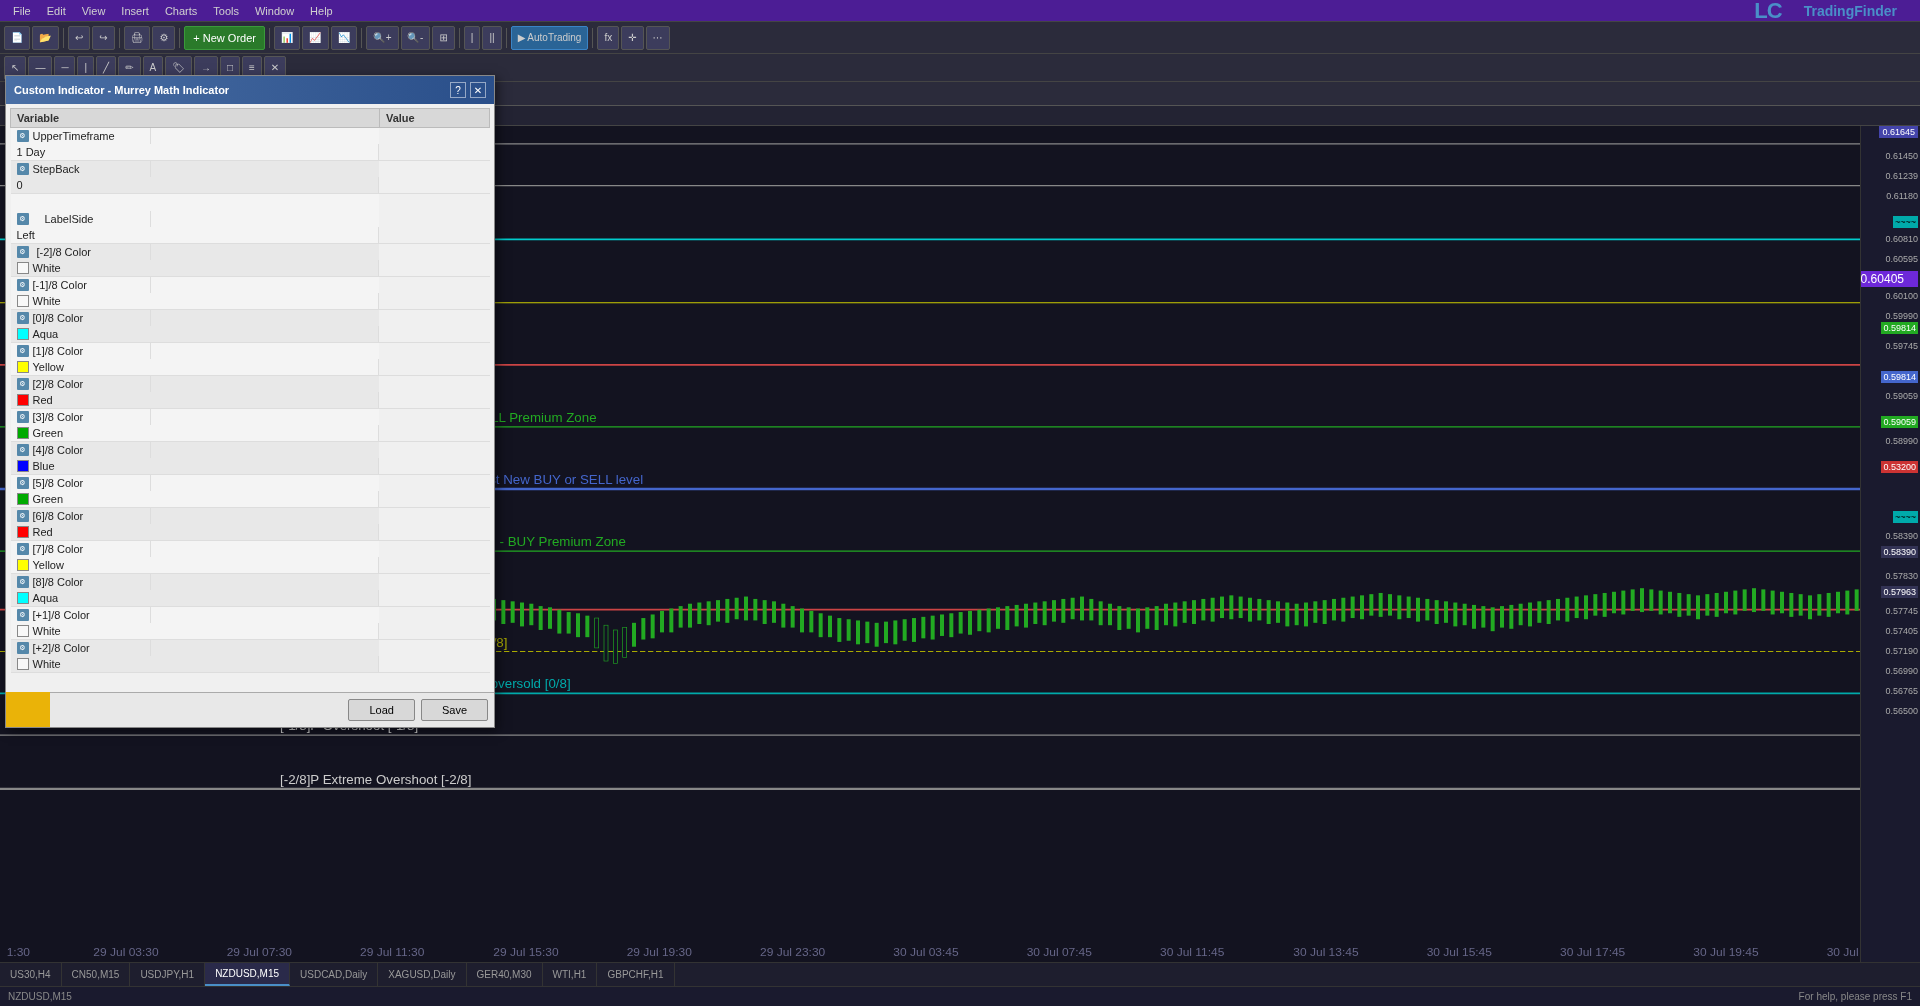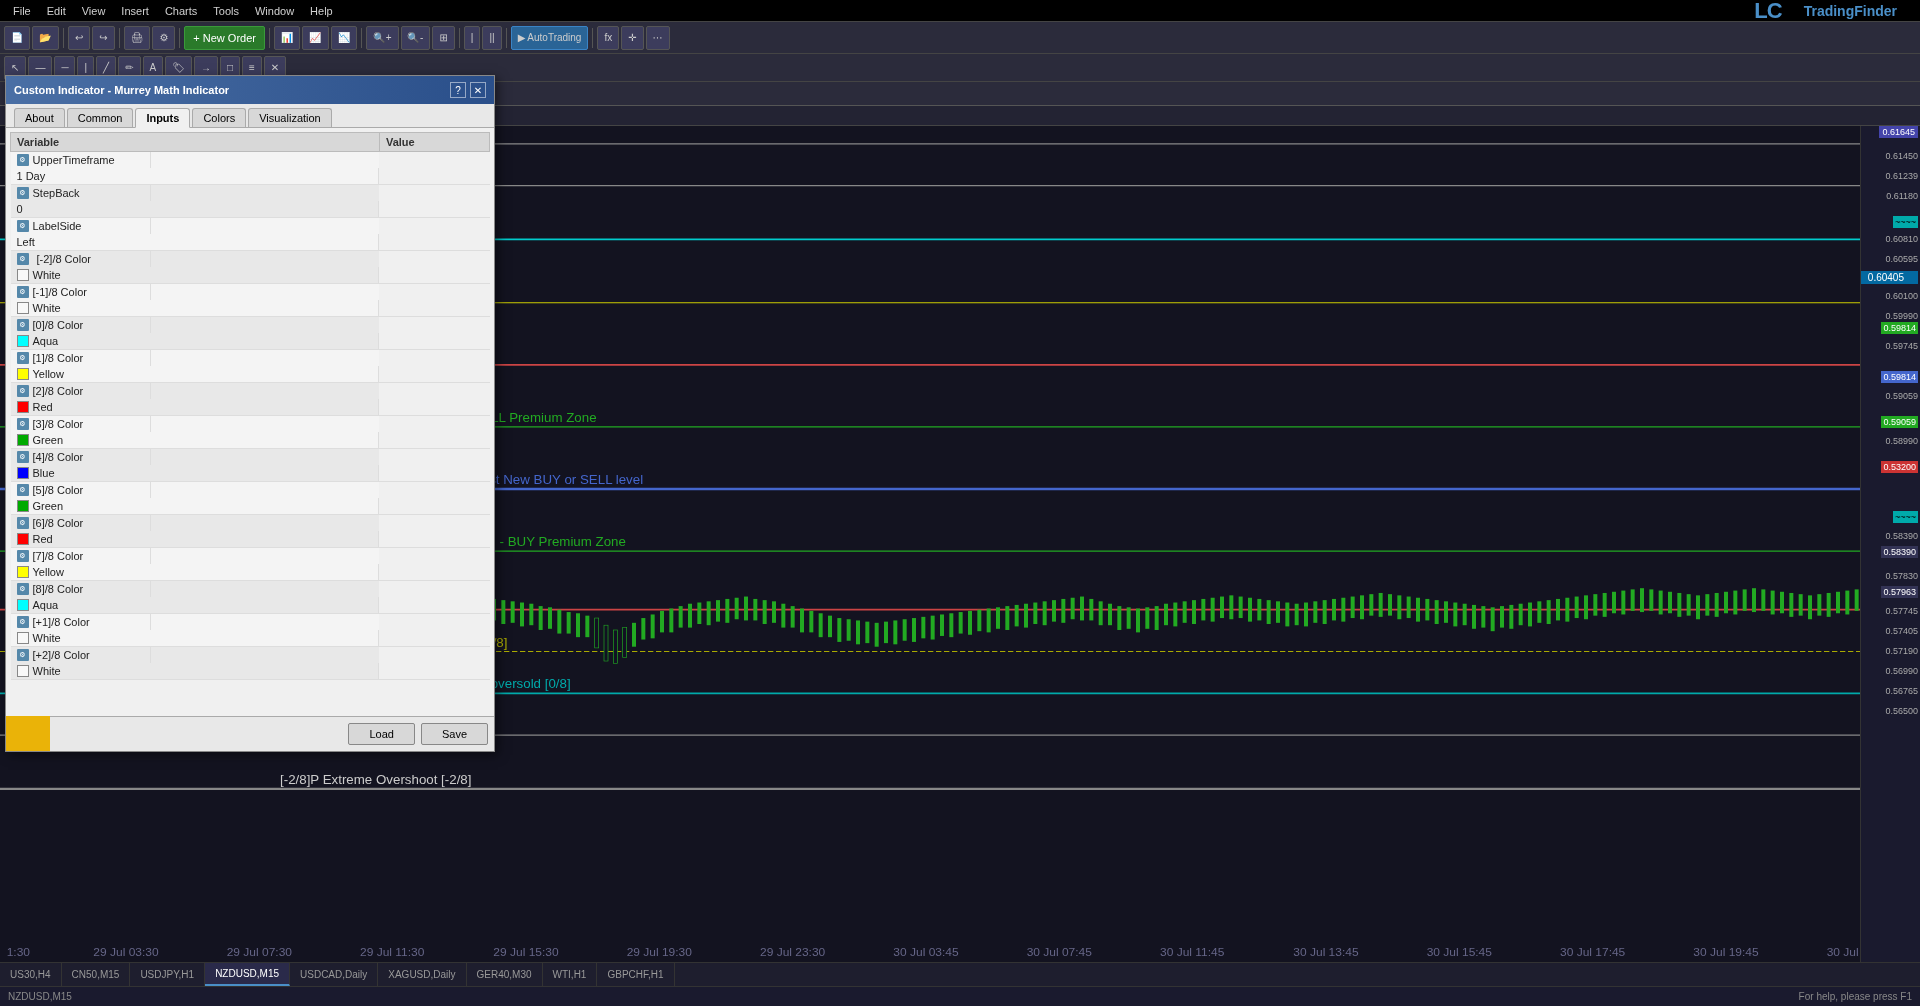--- a/index.html
+++ b/index.html
@@ -1,19 +1,19 @@
 <!DOCTYPE html>
 <html><head>
   <meta charset="utf-8">
   <style>
     * { margin: 0; padding: 0; box-sizing: border-box; }
     body { background: #1a1a2e; font-family: 'Segoe UI', Tahoma, Geneva, Verdana, sans-serif; font-size: 11px; color: #c8c8c8; overflow: hidden; width: 1920px; height: 1006px; }
 
     
-    .menu-bar { background: #000000; height: 22px; display: flex; align-items: center; padding: 0 5px; border-bottom: 1px solid #444; color: #d0d0d0; font-size: 11px; }
+    .menu-bar { background: #4c1d95; height: 22px; display: flex; align-items: center; padding: 0 5px; border-bottom: 1px solid #444; color: #d0d0d0; font-size: 11px; }
     .menu-bar span { padding: 2px 8px; cursor: pointer; }
 
     
     .toolbar1 { background: #2b2b3b; height: 32px; display: flex; align-items: center; padding: 0 4px; border-bottom: 1px solid #444; gap: 2px; }
     .tb-btn { background: #3c3c5c; border: 1px solid #555; color: #ccc; padding: 2px 6px; font-size: 10px; cursor: pointer; border-radius: 2px; height: 24px; display: flex; align-items: center; gap: 2px; white-space: nowrap; }
     .tb-btn.accent { background: #2a6496; border-color: #3a84c6; }
     .tb-separator { width: 1px; height: 20px; background: #555; margin: 0 2px; }
 
     
     .toolbar2 { background: #2b2b3b; height: 28px; display: flex; align-items: center; padding: 0 4px; border-bottom: 1px solid #444; gap: 2px; }
@@ -448,21 +448,21 @@
     <div style="position:absolute; right:0; top:0; width:60px; height:100%; background:#1a1a2e; border-left:1px solid #333; font-size:9px; color:#aaa; overflow:hidden;">
       <div style="position:absolute; top:0px; right:2px; color:#fff; background:#4444aa; padding:1px 3px; font-size:9px;">0.61645</div>
       <div style="position:absolute; top:25px; right:2px;">0.61450</div>
       <div style="position:absolute; top:45px; right:2px;">0.61239</div>
       <div style="position:absolute; top:65px; right:2px;">0.61180</div>
 
       <div style="position:absolute; top:90px; right:2px; background:#00aaaa; color:#000; padding:1px 2px; font-size:9px;">~~~~</div>
       <div style="position:absolute; top:108px; right:2px;">0.60810</div>
       <div style="position:absolute; top:128px; right:2px;">0.60595</div>
 
-      <div style="position:absolute; top:145px; right:2px; background:#0369a1; color:#fff; padding:1px 14px; font-size:10px;">0.60405</div>
+      <div style="position:absolute; top:145px; right:2px; background:#6d28d9; color:#fff; padding:1px 14px; font-size:12px;">0.60405</div>
       <div style="position:absolute; top:165px; right:2px;">0.60100</div>
       <div style="position:absolute; top:185px; right:2px;">0.59990</div>
 
       <div style="position:absolute; top:196px; right:2px; background:#22aa22; color:#fff; padding:1px 2px; font-size:9px;">0.59814</div>
       <div style="position:absolute; top:215px; right:2px;">0.59745</div>
 
       <div style="position:absolute; top:245px; right:2px; background:#4466cc; color:#fff; padding:1px 2px; font-size:9px;">0.59814</div>
       <div style="position:absolute; top:265px; right:2px;">0.59059</div>
 
       <div style="position:absolute; top:290px; right:2px; background:#22aa22; color:#fff; padding:1px 2px; font-size:9px;">0.59059</div>
@@ -509,27 +509,20 @@
   <div class="dialog">
 
     <div class="dialog-titlebar">
       <span class="dialog-title-text">Custom Indicator - Murrey Math Indicator</span>
       <div class="dialog-controls">
         <button class="dialog-control-btn">?</button>
         <button class="dialog-control-btn">✕</button>
       </div>
     </div>
 
-    <div class="dialog-tabs" id="dialog-tabs-container">
-        <div class="dialog-tab">About</div>
-        <div class="dialog-tab">Common</div>
-        <div class="dialog-tab active">Inputs</div>
-        <div class="dialog-tab">Colors</div>
-        <div class="dialog-tab">Visualization</div>
-      </div>
 
     <div class="dialog-content">
       <div class="dialog-scroll">
         <table class="params-table">
           <thead>
             <tr>
               <th>Variable</th>
               <th>Value</th>
             </tr>
           </thead>
@@ -546,21 +539,21 @@
               <tr>
                 <td style="display: flex; align-items: center; gap: 4px;">
                   <span style="width: 12px; height: 12px; background: rgb(85, 136, 170); border-radius: 1px; display: inline-flex; align-items: center; justify-content: center; font-size: 7px; color: rgb(255, 255, 255); flex-shrink: 0;">⚙</span>
                   <span>StepBack</span>
                 </td>
                 <td style="display: flex; align-items: center; gap: 4px;">
                   <span>0</span>
                 </td>
               </tr>
               <tr>
-                <td style="display: flex; align-items: center; gap: 4px;">
+                <td style="display: flex; align-items: center; gap: 16px; margin-top: 17px;">
                   <span style="width: 12px; height: 12px; background: rgb(85, 136, 170); border-radius: 1px; display: inline-flex; align-items: center; justify-content: center; font-size: 7px; color: rgb(255, 255, 255); flex-shrink: 0;">⚙</span>
                   <span>LabelSide</span>
                 </td>
                 <td style="display: flex; align-items: center; gap: 4px;">
                   <span>Left</span>
                 </td>
               </tr>
               <tr>
                 <td style="display: flex; align-items: center; gap: 8px;">
                   <span style="width: 12px; height: 12px; background: rgb(85, 136, 170); border-radius: 1px; display: inline-flex; align-items: center; justify-content: center; font-size: 7px; color: rgb(255, 255, 255); flex-shrink: 0;">⚙</span>

